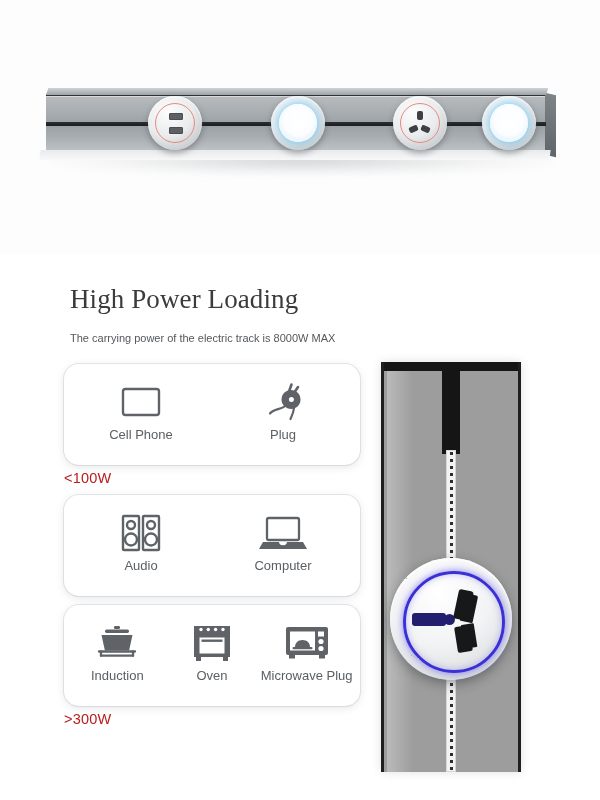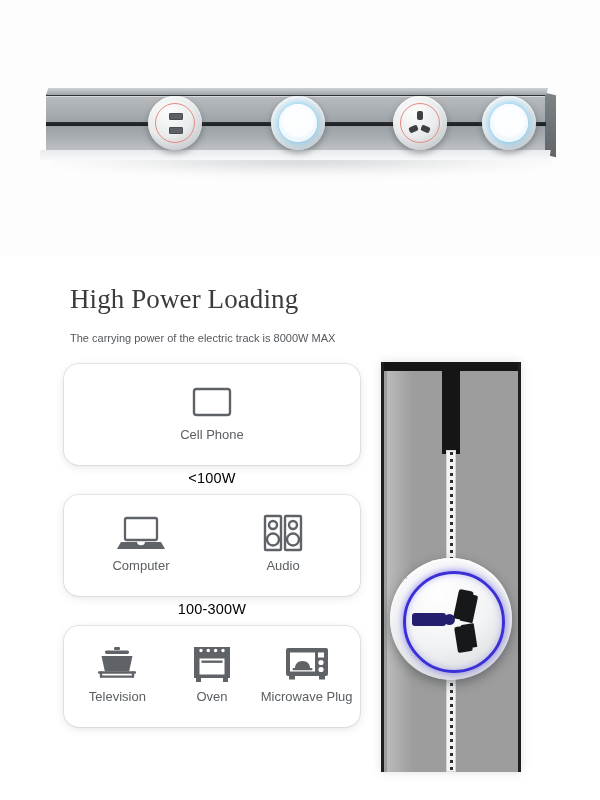--- a/index.html
+++ b/index.html
@@ -100,21 +100,21 @@
   .cell{
     width:33%;display:flex;flex-direction:column;align-items:center;
     justify-content:flex-start;
   }
   .icon{height:52px;display:flex;align-items:center;justify-content:center;}
   .cell-label{
     font-size:13px;color:#5b6064;text-align:right;line-height:1.1;
     white-space:nowrap;
   }
   .watt{
-    text-align:center;font-size:14.5px;color:#000000;
+    text-align:left;font-size:14.5px;color:#b91c1c;
     margin-top:5px;letter-spacing:.2px;
   }
   .ico{display:block;}
 
   
   .panel{
     position:absolute;left:381px;top:362px;width:140px;height:410px;
     background:#9d9d9d;
     border-left:3px solid #1f1f1f;
     border-right:3px solid #1f1f1f;
@@ -229,79 +229,93 @@
         <div class="icon">
           <svg class="ico" width="42" height="32" viewBox="0 0 42 32">
             <rect x="3" y="3" width="36" height="26" rx="2.5" ry="2.5" fill="none" stroke="#5f6368" stroke-width="2.4"></rect>
             <line x1="6.5" y1="12" x2="6.5" y2="20" stroke="#ffffff" stroke-width="2.6"></line>
           </svg>
         </div>
         <div class="cell-label">Cell Phone</div>
       </div>
 
 
+      <div class="cell">
+        <div class="icon">
+          <svg class="ico" width="44" height="44" viewBox="0 0 44 44">
+            <g fill="none" stroke="#5f6368" stroke-width="2.6" stroke-linecap="round">
+              <path d="M30.5 4.5 L28 11.5"></path>
+              <path d="M37 7 L32.8 13.2"></path>
+            </g>
+            <path d="M30 10c5.5 0 9.5 4.3 9.5 9.6 0 5.4-4 9.4-9.3 9.4-5.4 0-9.7-4.1-9.7-9.4C20.5 14.3 24.6 10 30 10z" fill="#5f6368"></path>
+            <circle cx="30.4" cy="19.6" r="2.5" fill="#ffffff"></circle>
+            <path d="M23.5 26.5 C19 30 13 28.5 9 33.5" fill="none" stroke="#5f6368" stroke-width="2.2" stroke-linecap="round"></path>
+            <path d="M33 28 C32.5 33 31 36 29.5 39" fill="none" stroke="#5f6368" stroke-width="2.2" stroke-linecap="round"></path>
+          </svg>
+        </div>
+        <div class="cell-label">Plug</div>
+      </div>
 
     </div>
     <div class="watt">&lt;100W</div>
   </div>
 
   <div class="group">
     <div class="card">
 
-
-      <div class="cell">
-        <div class="icon">
-          <svg class="ico" width="50" height="38" viewBox="0 0 50 38">
-            <rect x="9" y="4" width="32" height="22" rx="1.8" fill="none" stroke="#5f6368" stroke-width="2.3"></rect>
-            <path d="M5 28h40l4 7H1z" fill="#5f6368"></path>
-            <path d="M21 28h8c0 2-1.6 3.3-4 3.3S21 30 21 28z" fill="#ffffff"></path>
-          </svg>
-        </div>
-        <div class="cell-label">Computer</div>
-      </div>
 
       <div class="cell">
         <div class="icon">
           <svg class="ico" width="42" height="40" viewBox="0 0 42 40">
             <g fill="none" stroke="#5f6368" stroke-width="2.4">
               <rect x="3" y="3" width="16" height="34" rx="1"></rect>
               <rect x="23" y="3" width="16" height="34" rx="1"></rect>
               <circle cx="11" cy="12" r="4"></circle>
               <circle cx="31" cy="12" r="4"></circle>
               <circle cx="11" cy="26.5" r="6"></circle>
               <circle cx="31" cy="26.5" r="6"></circle>
             </g>
           </svg>
         </div>
         <div class="cell-label">Audio</div>
       </div>
 
-    </div>
-    <div class="watt">100-300W</div>
+      <div class="cell">
+        <div class="icon">
+          <svg class="ico" width="50" height="38" viewBox="0 0 50 38">
+            <rect x="9" y="4" width="32" height="22" rx="1.8" fill="none" stroke="#5f6368" stroke-width="2.3"></rect>
+            <path d="M5 28h40l4 7H1z" fill="#5f6368"></path>
+            <path d="M21 28h8c0 2-1.6 3.3-4 3.3S21 30 21 28z" fill="#ffffff"></path>
+          </svg>
+        </div>
+        <div class="cell-label">Computer</div>
+      </div>
+
+    </div>
   </div>
 
   <div class="group">
     <div class="card">
 
       <div class="cell">
         <div class="icon">
           <svg class="ico" width="50" height="40" viewBox="0 0 50 40">
             <g fill="#5f6368">
               <rect x="22" y="3" width="6" height="3" rx="1.2"></rect>
               <rect x="13" y="6.5" width="24" height="3.4" rx="1.6"></rect>
               <path d="M9.5 12h31l-3.4 15.5H12.9z"></path>
             </g>
             <g fill="none" stroke="#5f6368" stroke-width="2.3" stroke-linecap="round">
               <path d="M7 28.5h36"></path>
               <path d="M9 28.5v4.2M41 28.5v4.2"></path>
               <path d="M9 32.7h32"></path>
             </g>
           </svg>
         </div>
-        <div class="cell-label">Television</div>
+        <div class="cell-label">Induction</div>
       </div>
 
       <div class="cell">
         <div class="icon">
           <svg class="ico" width="46" height="42" viewBox="0 0 46 42">
             <path d="M5 4h36v7H5z" fill="#5f6368"></path>
             <g fill="#ffffff">
               <circle cx="12" cy="7.5" r="1.7"></circle>
               <circle cx="19.3" cy="7.5" r="1.7"></circle>
               <circle cx="26.6" cy="7.5" r="1.7"></circle>
@@ -332,20 +346,21 @@
             <g fill="#5f6368">
               <rect x="7" y="32" width="6" height="3.5"></rect>
               <rect x="37" y="32" width="6" height="3.5"></rect>
             </g>
           </svg>
         </div>
         <div class="cell-label">Microwave Plug</div>
       </div>
 
     </div>
+    <div class="watt">&gt;300W</div>
   </div>
 
 </div>
 
 <div class="panel">
   <div class="panel-sheen"></div>
   <div class="panel-top"></div>
   <div class="panel-stem"></div>
   <div class="panel-slot"></div>
 

